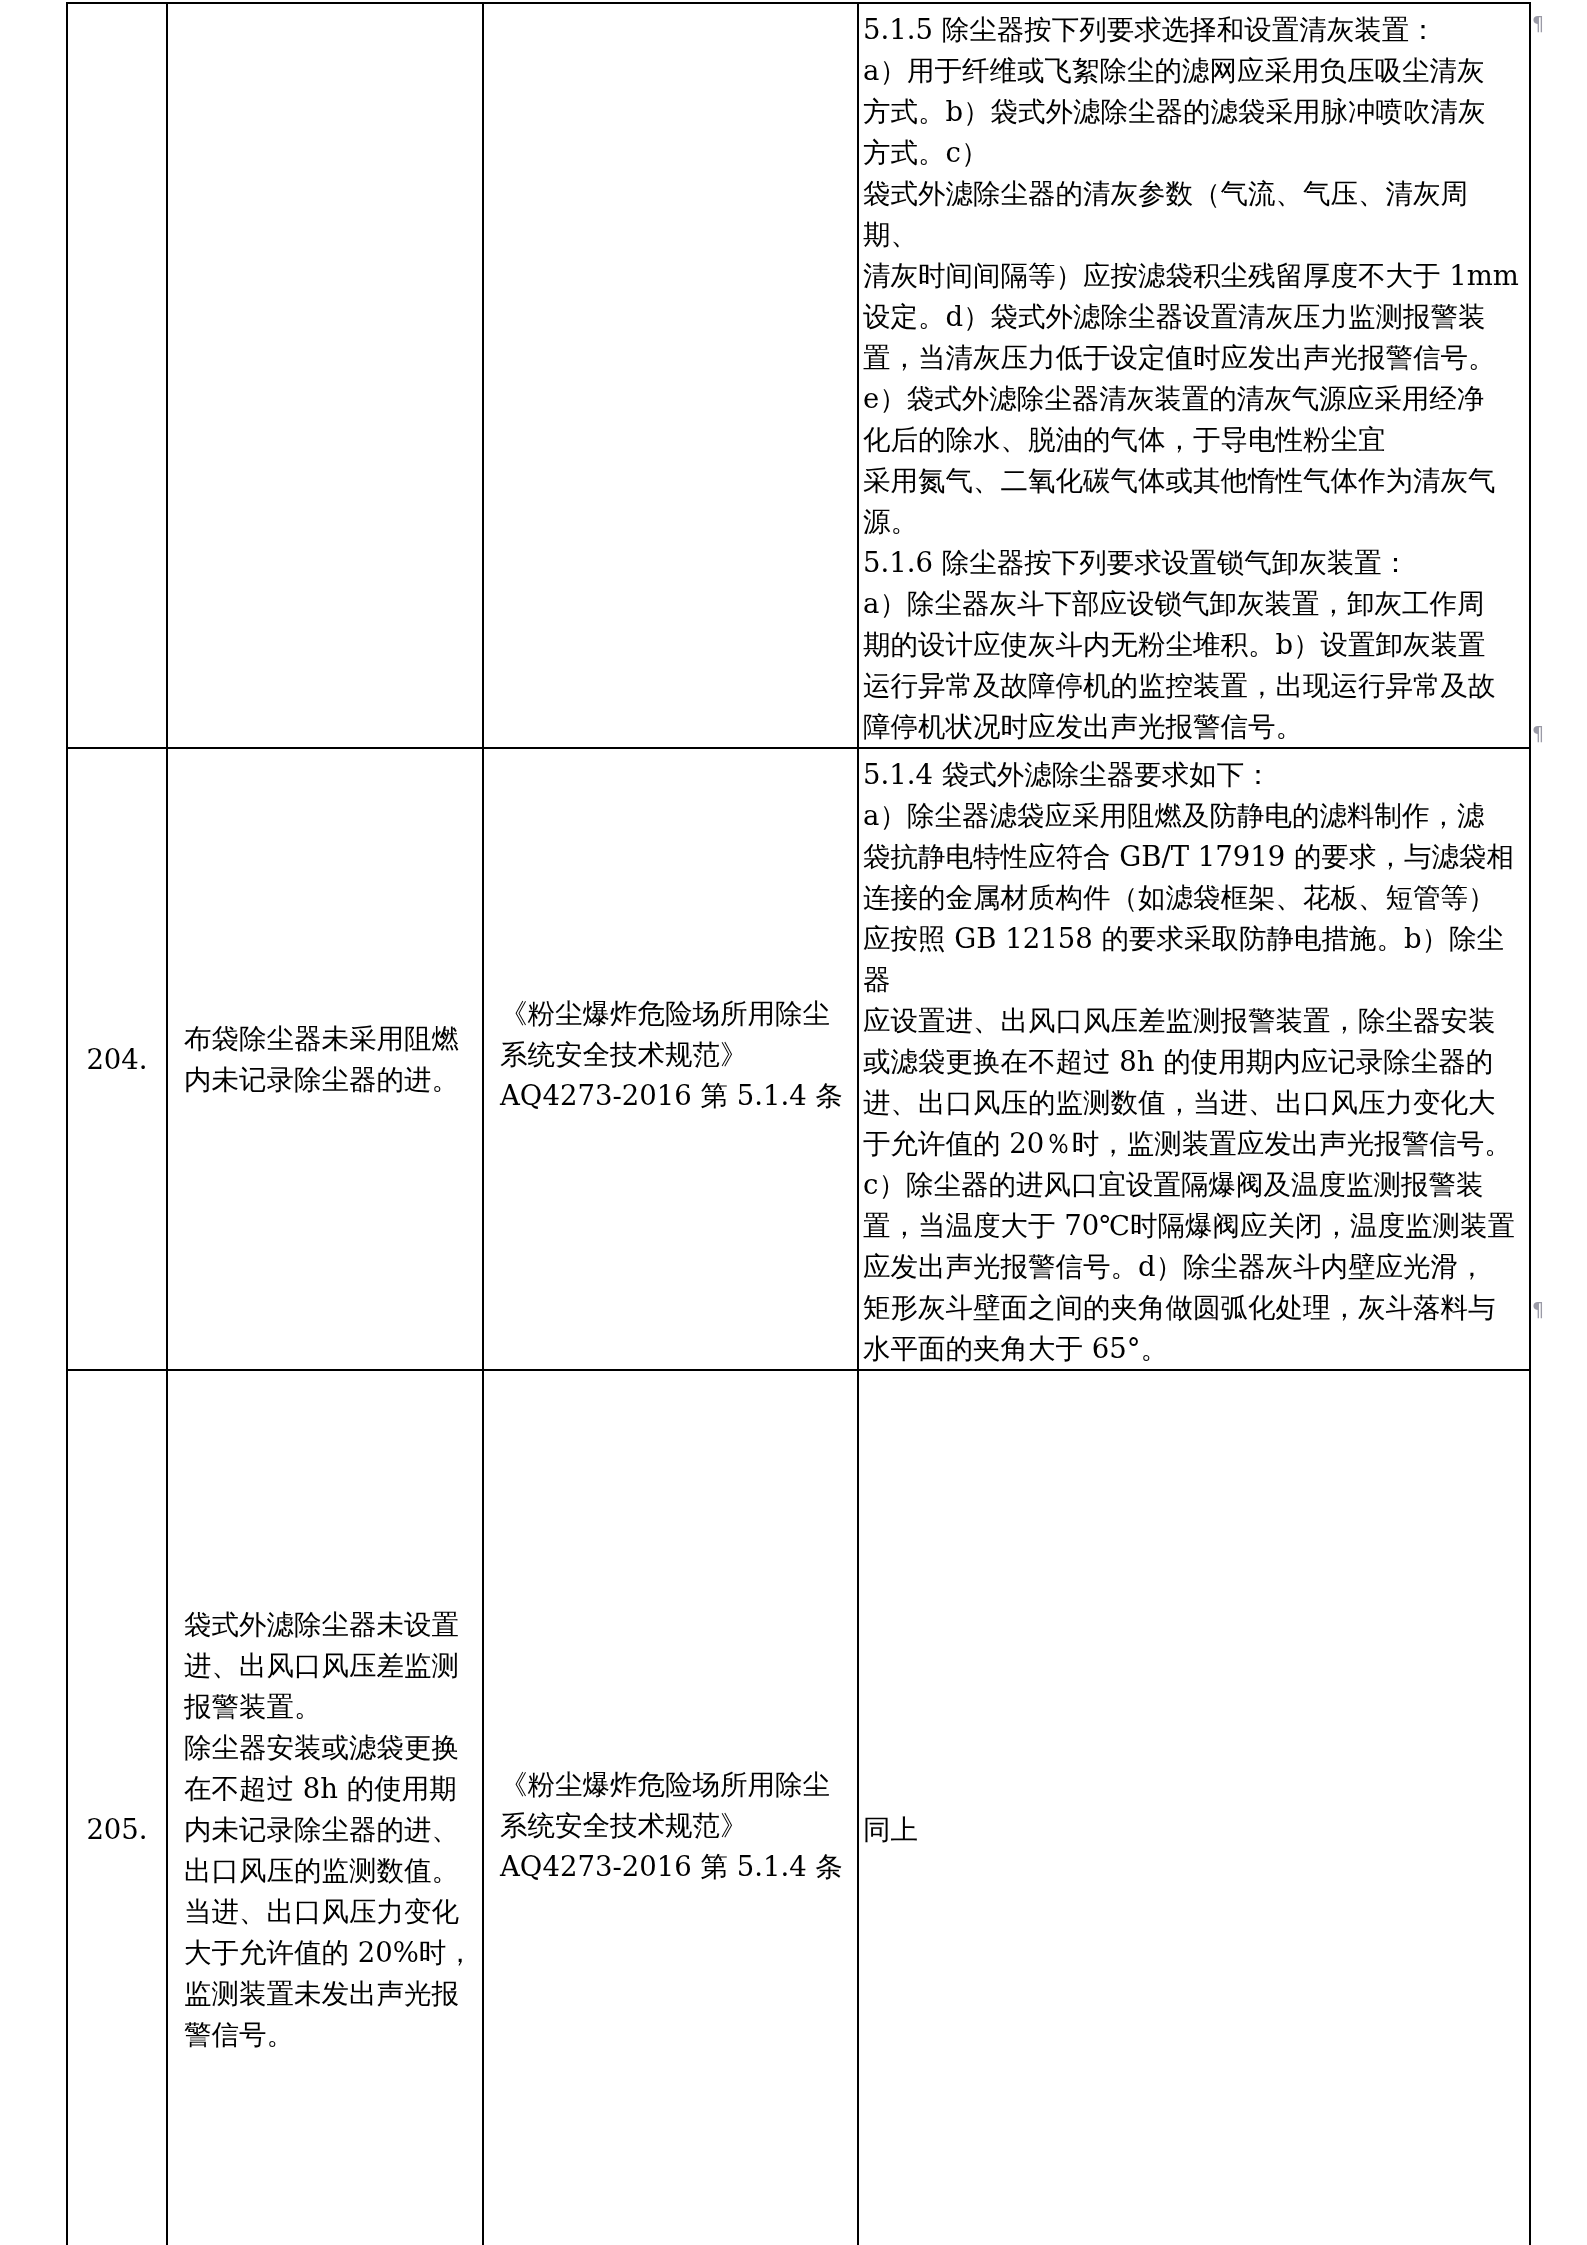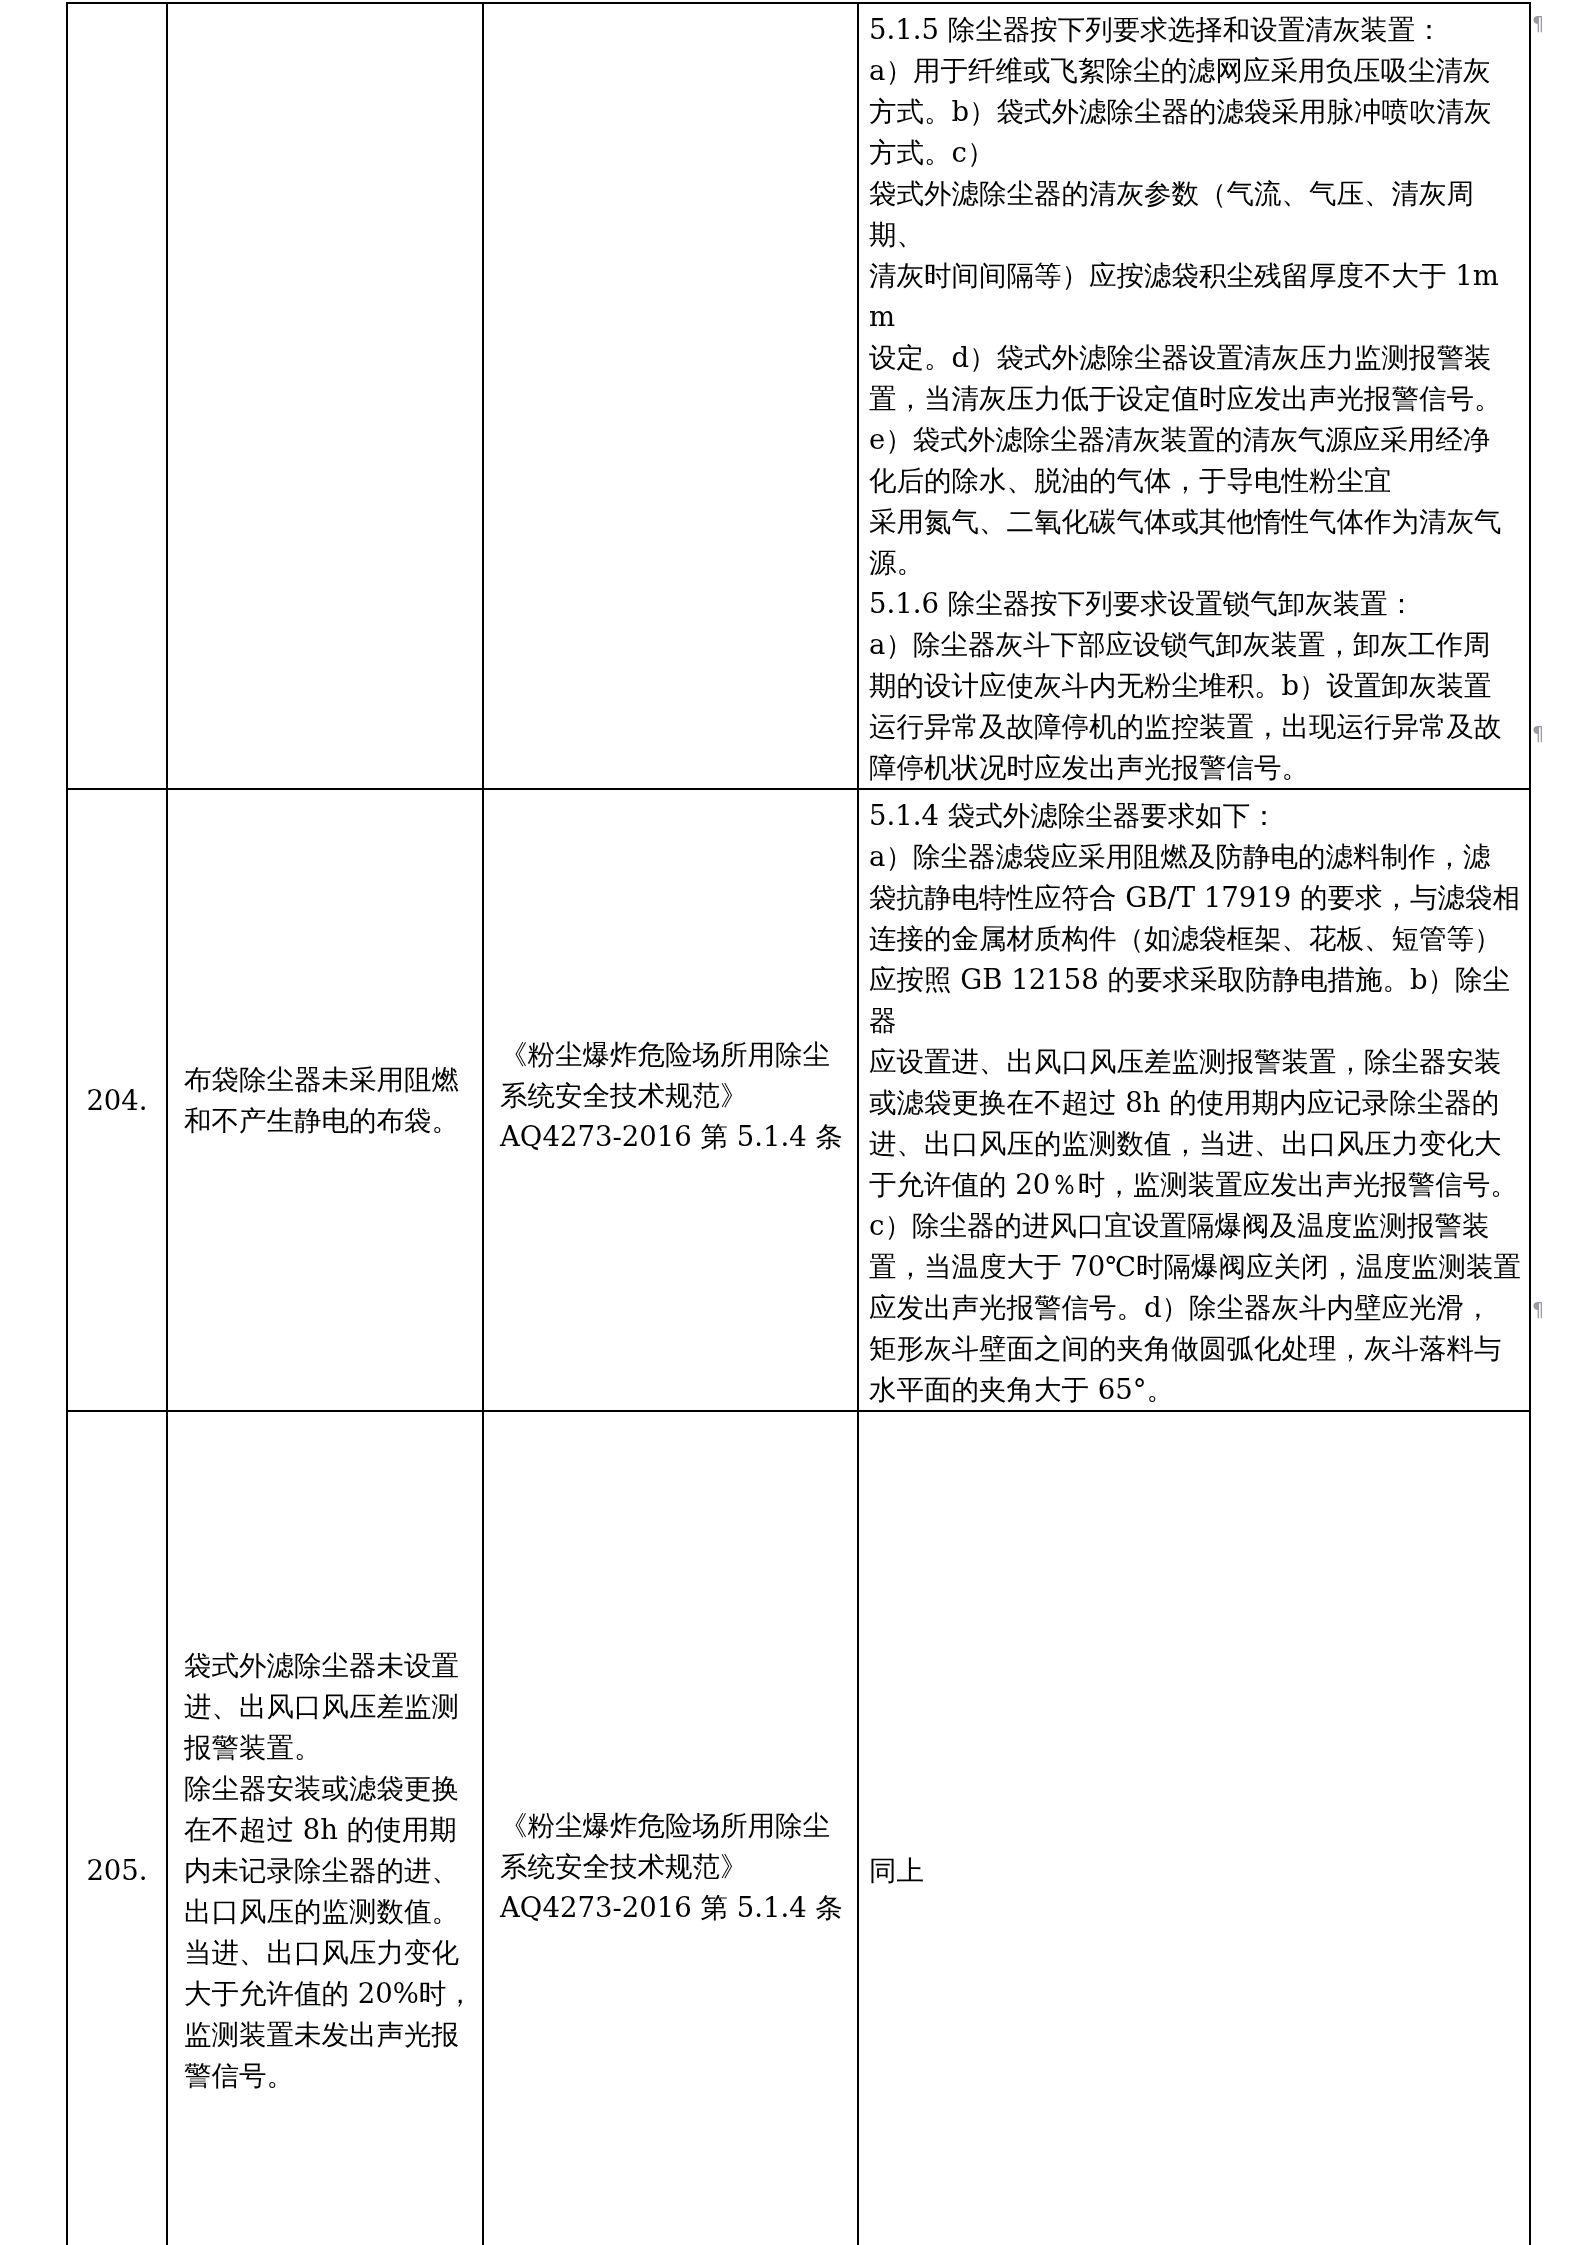--- a/index.html
+++ b/index.html
@@ -47,21 +47,21 @@
     padding: 0 6px 0 16px;
     white-space: pre-line;
   }
   td.cell-ref {
     vertical-align: middle;
     padding: 0 6px 9px 16px;
     white-space: pre-line;
   }
   td.cell-req {
     vertical-align: top;
-    padding: 5px 8px 0 10px;
+    padding: 5px 8px 0 4px;
     white-space: pre-line;
   }
   td.cell-req.centered {
     vertical-align: middle;
     padding-top: 0;
   }
   .pilcrow {
     position: absolute;
     font-size: 19px;
     color: #9a9aa6;
@@ -100,21 +100,21 @@
 源。
 5.1.6 除尘器按下列要求设置锁气卸灰装置：
 a）除尘器灰斗下部应设锁气卸灰装置，卸灰工作周
 期的设计应使灰斗内无粉尘堆积。b）设置卸灰装置
 运行异常及故障停机的监控装置，出现运行异常及故
 障停机状况时应发出声光报警信号。</td>
       </tr>
       <tr style="height:582px;">
         <td class="cell-no">204.</td>
         <td class="cell-issue">布袋除尘器未采用阻燃
-和不产生静电的布袋。</td>
+内未记录除尘器的进。</td>
         <td class="cell-ref">《粉尘爆炸危险场所用除尘
 系统安全技术规范》
 AQ4273-2016 第 5.1.4 条</td>
         <td class="cell-req">5.1.4 袋式外滤除尘器要求如下：
 a）除尘器滤袋应采用阻燃及防静电的滤料制作，滤
 袋抗静电特性应符合 GB/T 17919 的要求，与滤袋相
 连接的金属材质构件（如滤袋框架、花板、短管等）
 应按照 GB 12158 的要求采取防静电措施。b）除尘器
 应设置进、出风口风压差监测报警装置，除尘器安装
 或滤袋更换在不超过 8h 的使用期内应记录除尘器的

